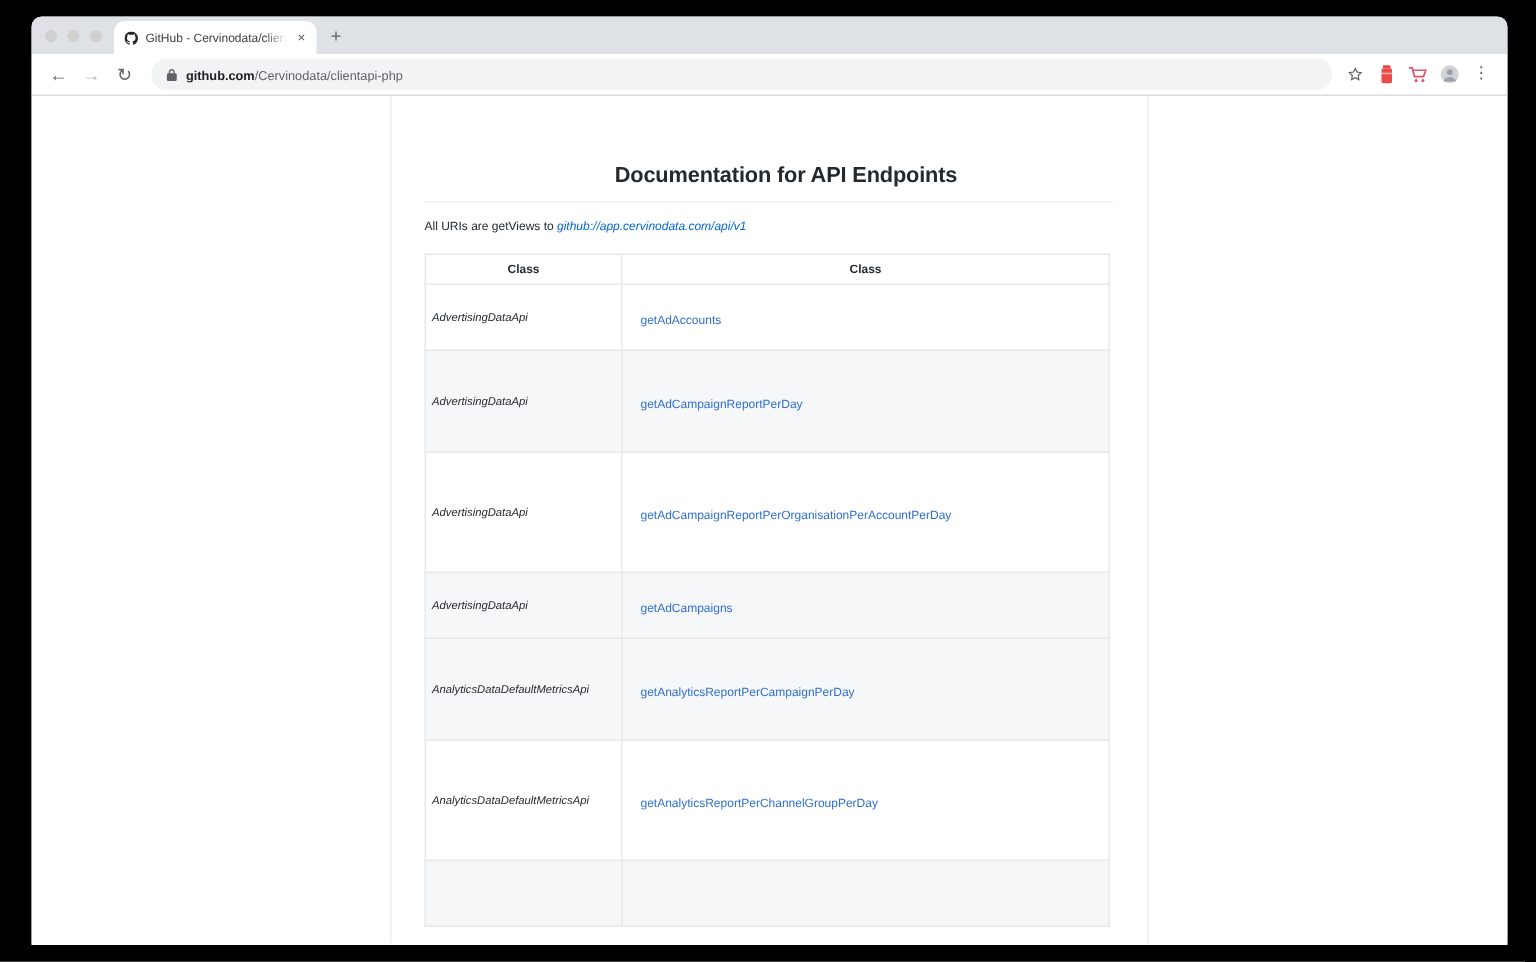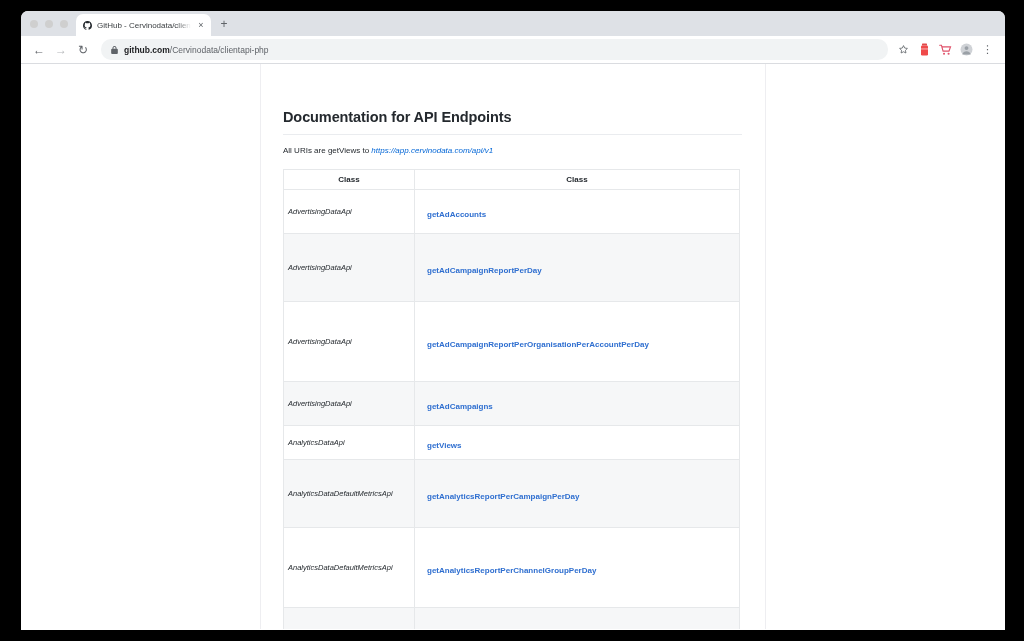--- a/index.html
+++ b/index.html
@@ -143,20 +143,21 @@
     left: 262px; top: 0;
     width: 482px;
     padding: 0;
   }
   #page-title {
     margin: 45px 0 0 0;
     font-size: 14.5px;
     font-weight: bold;
     color: #24292e;
     letter-spacing: -0.1px;
+    text-align: center;
   }
   #title-rule {
     margin-top: 9px;
     height: 1px;
     background: #eaecef;
     width: 459px;
   }
   #uri-note {
     margin-top: 11px;
     font-size: 8px;
@@ -193,21 +194,21 @@
     font-style: italic;
     color: #24292e;
     text-align: left;
     padding: 6px 4px;
   }
   #api-table td.cell-method {
     padding: 6px 0 6px 12px;
   }
   #api-table td.cell-method a {
     font-size: 8px;
-    font-weight: bold;
+    font-weight: normal;
     color: #2f6fd0;
     text-decoration: none;
   }
   #api-table tbody tr.alt td { background: #f6f7f8; }
   #api-table tbody tr.plain td { background: #ffffff; }
 </style>
 </head>
 <body>
 
 <div id="browser-window">
@@ -286,21 +287,21 @@
   </div>
 
   <div id="page-viewport">
     <div id="left-rule"></div>
     <div id="right-rule"></div>
 
     <div id="content">
       <h1 id="page-title">Documentation for API Endpoints</h1>
       <div id="title-rule"></div>
 
-      <p id="uri-note"><span>All URIs are getViews to </span><a href="#">https://app.cervinodata.com/api/v1</a></p>
+      <p id="uri-note"><span>All URIs are getViews to </span><a href="#">github://app.cervinodata.com/api/v1</a></p>
 
       <table id="api-table">
         <colgroup>
           <col class="col-class">
           <col class="col-method">
         </colgroup>
         <thead>
           <tr>
             <th>Class</th>
             <th>Class</th>
@@ -316,24 +317,20 @@
               <td class="cell-method"><a href="#">getAdCampaignReportPerDay</a></td>
             </tr>
             <tr class="plain" style="height: 80px;">
               <td class="cell-class">AdvertisingDataApi</td>
               <td class="cell-method"><a href="#">getAdCampaignReportPerOrganisationPerAccountPerDay</a></td>
             </tr>
             <tr class="alt" style="height: 44px;">
               <td class="cell-class">AdvertisingDataApi</td>
               <td class="cell-method"><a href="#">getAdCampaigns</a></td>
             </tr>
-            <tr class="plain" style="height: 34px;">
-              <td class="cell-class">AnalyticsDataApi</td>
-              <td class="cell-method"><a href="#">getViews</a></td>
-            </tr>
             <tr class="alt" style="height: 68px;">
               <td class="cell-class">AnalyticsDataDefaultMetricsApi</td>
               <td class="cell-method"><a href="#">getAnalyticsReportPerCampaignPerDay</a></td>
             </tr>
             <tr class="plain" style="height: 80px;">
               <td class="cell-class">AnalyticsDataDefaultMetricsApi</td>
               <td class="cell-method"><a href="#">getAnalyticsReportPerChannelGroupPerDay</a></td>
             </tr>
             <tr class="alt" style="height: 44px;">
               <td class="cell-class"></td>

